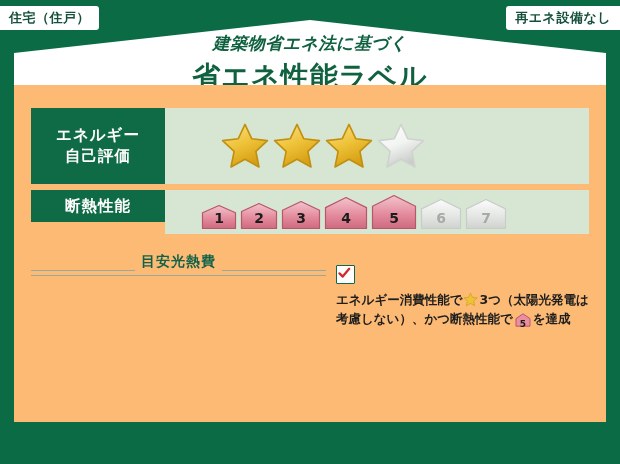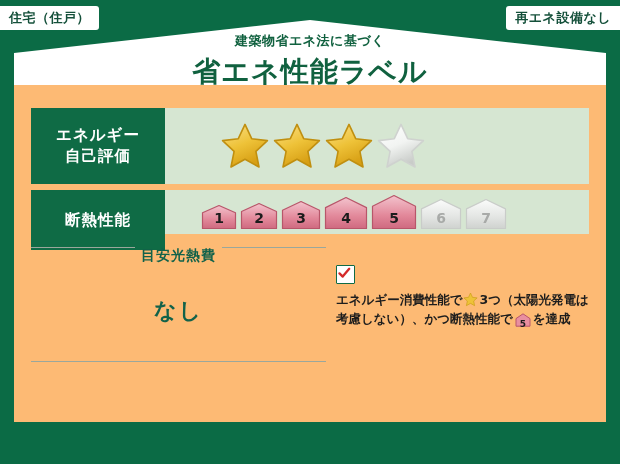--- a/index.html
+++ b/index.html
@@ -43,21 +43,21 @@
   .body-card{
     position:absolute;left:0;right:0;top:65px;bottom:0;
     background:#fdba74;
   }
   .head-text{
     position:absolute;left:0;right:0;top:12px;
     text-align:center;
     color:#10613f;
     pointer-events:none;
   }
-  .head-sub{font-size:13px;font-weight:bold;letter-spacing:.5px;}
+  .head-sub{font-size:17px;font-weight:bold;letter-spacing:.5px;font-style:italic;}
   .head-main{font-size:28px;font-weight:bold;letter-spacing:1px;margin-top:3px;}
 
   
   .rows{
     position:absolute;left:17px;right:17px;top:23px;
   }
   .perf-row{
     display:flex;
     align-items:stretch;
     margin-bottom:6px;
@@ -74,21 +74,21 @@
     letter-spacing:1px;
   }
   .perf-val{
     flex:1;
     background:#d6e6d2;
     display:flex;align-items:center;
     padding-left:55px;
   }
   .row-energy .perf-key{height:76px;}
   .row-energy .perf-val{height:76px;}
-  .row-insul .perf-key{height:60px;}
+  .row-insul .perf-key{height:32px;}
   .row-insul .perf-val{height:44px;padding-left:36px;}
 
   
   .stars{display:flex;align-items:center;gap:2px;}
   .star{width:50px;height:48px;display:block;}
 
   
   .houses{display:flex;align-items:flex-end;gap:3px;}
   .hbox{position:relative;display:block;}
   .hbox svg{display:block;}
@@ -103,22 +103,22 @@
 
   
   .lower{
     position:absolute;left:17px;right:17px;top:160px;bottom:6px;
     display:flex;
   }
   .lower-left{width:295px;flex:0 0 295px;position:relative;}
   .lower-right{flex:1;position:relative;padding-left:10px;}
 
   .cost-head{
-    display:flex;align-items:flex-start;gap:6px;
-    margin-top:2px;
+    display:flex;align-items:flex-end;gap:6px;
+    margin-top:8px;
   }
   .cost-head .ln{flex:1;height:1px;background:#9aa79c;}
   .cost-head .t{
     color:#12624a;font-weight:bold;font-size:14px;letter-spacing:1px;
     white-space:nowrap;
   }
   .cost-body{
     height:92px;
     display:flex;align-items:center;justify-content:center;
   }
@@ -353,23 +353,20 @@
       </div>
 
       <div class="lower">
 
         <div class="lower-left">
           <div class="cost-head">
             <span class="ln"></span>
             <span class="t">目安光熱費</span>
             <span class="ln"></span>
           </div>
-          <div class="cost-body">
-            <span class="cost-value">なし</span>
-          </div>
           <div class="cost-rule"></div>
         </div>
 
         <div class="lower-right">
           <div class="zeh-head">
             <span class="chk">
               <svg width="13" height="13" viewBox="0 0 13 13">
                 <path d="M1.5 6.4 L4.7 9.6 L11.2 1.8" fill="none" stroke="#d42a2a" stroke-width="2.3" stroke-linecap="round" stroke-linejoin="round"></path>
               </svg>
             </span>

